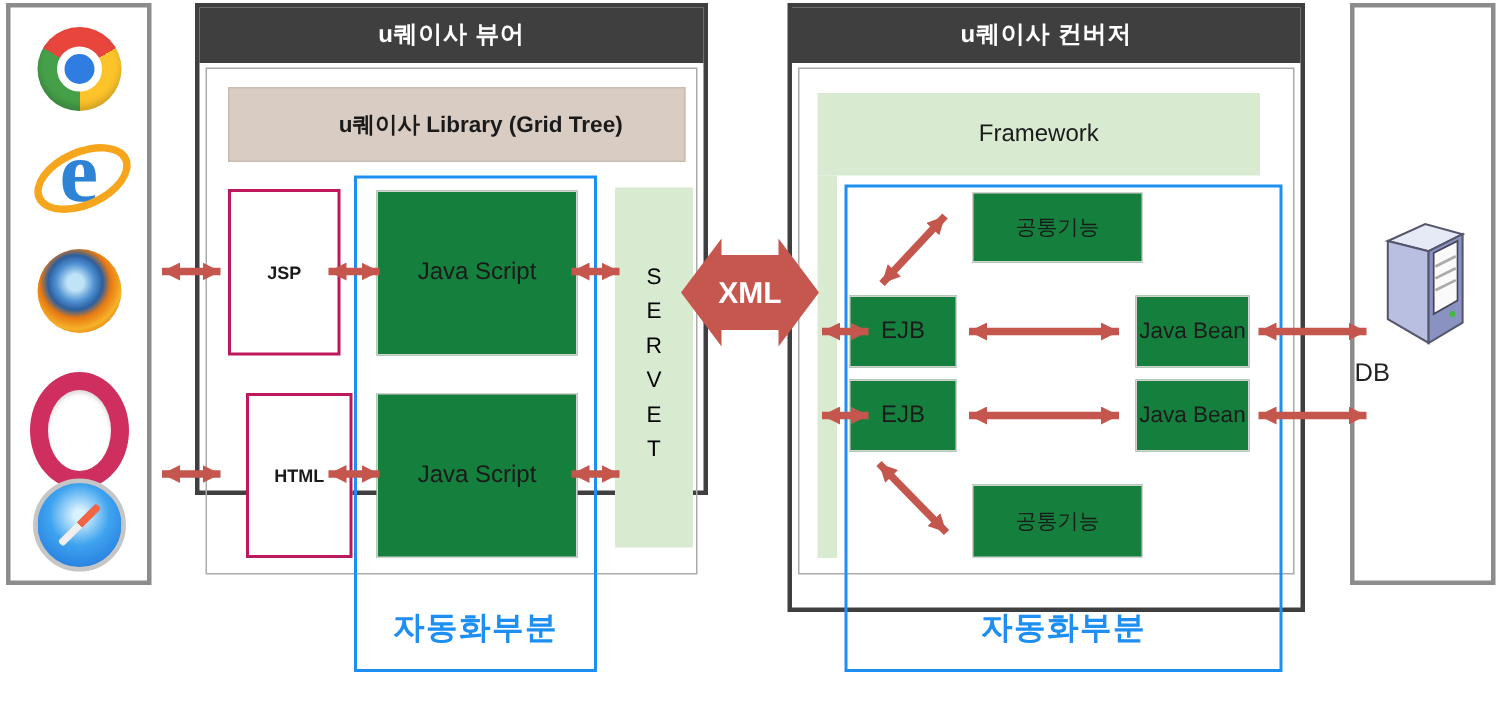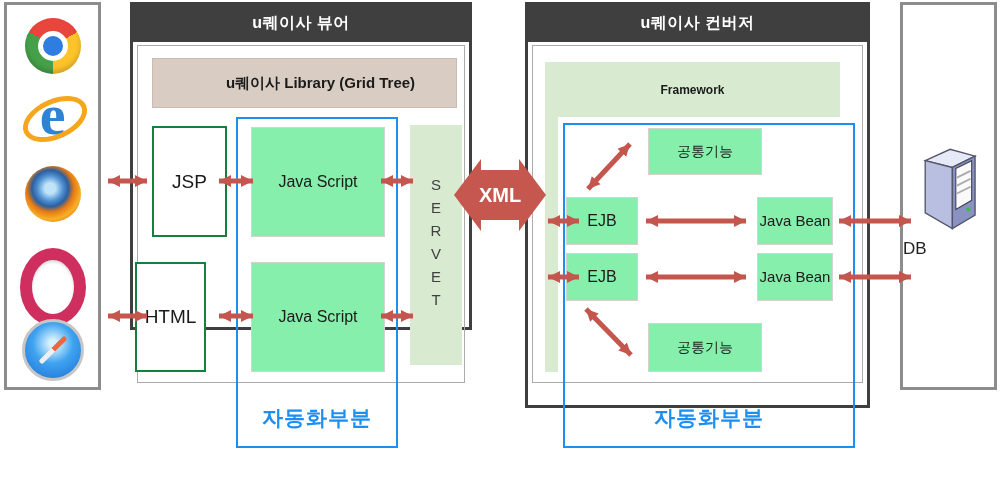--- a/index.html
+++ b/index.html
@@ -15,29 +15,29 @@
   .dark-header{
     position:absolute;left:0;top:0;right:0;height:37px;background:#3F3F3F;
     color:#fff;font-size:16px;font-weight:bold;display:flex;align-items:center;justify-content:center;
     letter-spacing:.5px;
   }
   .inner-line{border:1px solid #ABABAB;box-sizing:border-box;z-index:1;}
 
   
   .tan-box{background:#D9CDC3;border:1px solid #C9BBAF;box-sizing:border-box;
     display:flex;align-items:center;justify-content:center;font-size:15px;font-weight:bold;z-index:2;}
-  .white-box{background:#fff;border:2px solid #15803d;box-sizing:border-box;
-    display:flex;align-items:center;justify-content:center;font-size:19px;z-index:2;}
-  .gray-box{background:#86efac;border:1px solid #D5D3D0;box-sizing:border-box;
+  .white-box{background:#fff;border:2px solid #be185d;box-sizing:border-box;
+    display:flex;align-items:center;justify-content:center;font-size:12px;z-index:2;font-weight:bold;}
+  .gray-box{background:#15803d;border:1px solid #D5D3D0;box-sizing:border-box;
     display:flex;align-items:center;justify-content:center;font-size:16px;text-align:center;line-height:1.2;z-index:2;}
   .green-box{background:#D8EBD1;box-sizing:border-box;z-index:2;}
-  .framework{display:flex;align-items:center;justify-content:center;font-size:12px;font-weight:bold;}
+  .framework{display:flex;align-items:center;justify-content:center;font-size:16px;font-weight:normal;}
   .servlet-text{
     width:18px;margin:0 auto;padding-top:48px;word-break:break-all;
-    text-align:center;font-size:15px;line-height:23px;color:#404040;
+    text-align:center;font-size:15px;line-height:23px;color:#000000;
   }
   .blue-frame{border:2px solid #1E8FF2;box-sizing:border-box;background:transparent;z-index:5;}
   .automation-label{
     color:#1E8FF2;font-size:21px;font-weight:bold;text-align:center;z-index:6;letter-spacing:1px;
   }
   .db-label{font-size:17px;z-index:2;color:#222;}
 
   
   .bicon{width:56px;height:56px;position:absolute;left:50%;transform:translateX(-50%);}
   .icon-chrome{border-radius:50%;
@@ -79,21 +79,21 @@
   </div>
 
   <div class="abs dark-panel" style="left:130px;top:2px;width:342px;height:328px;">
     <div class="dark-header">u퀘이사 뷰어</div>
   </div>
   <div class="abs inner-line" style="left:137px;top:45px;width:328px;height:338px;"></div>
 
   <div class="abs tan-box" style="left:152px;top:58px;width:305px;height:50px;padding-left:32px;">u퀘이사 Library (Grid Tree)</div>
 
   <div class="abs white-box" style="left:152px;top:126px;width:75px;height:111px;">JSP</div>
-  <div class="abs white-box" style="left:135px;top:262px;width:71px;height:110px;">HTML</div>
+  <div class="abs white-box" style="left:164px;top:262px;width:71px;height:110px;">HTML</div>
 
   <div class="abs gray-box" style="left:251px;top:127px;width:134px;height:110px;">Java Script</div>
   <div class="abs gray-box" style="left:251px;top:262px;width:134px;height:110px;">Java Script</div>
 
   <div class="abs green-box" style="left:410px;top:125px;width:52px;height:240px;">
     <div class="servlet-text">SERVET</div>
   </div>
 
   <div class="abs blue-frame" style="left:236px;top:117px;width:162px;height:331px;"></div>
   <div class="abs automation-label" style="left:236px;top:404px;width:162px;">자동화부분</div>

